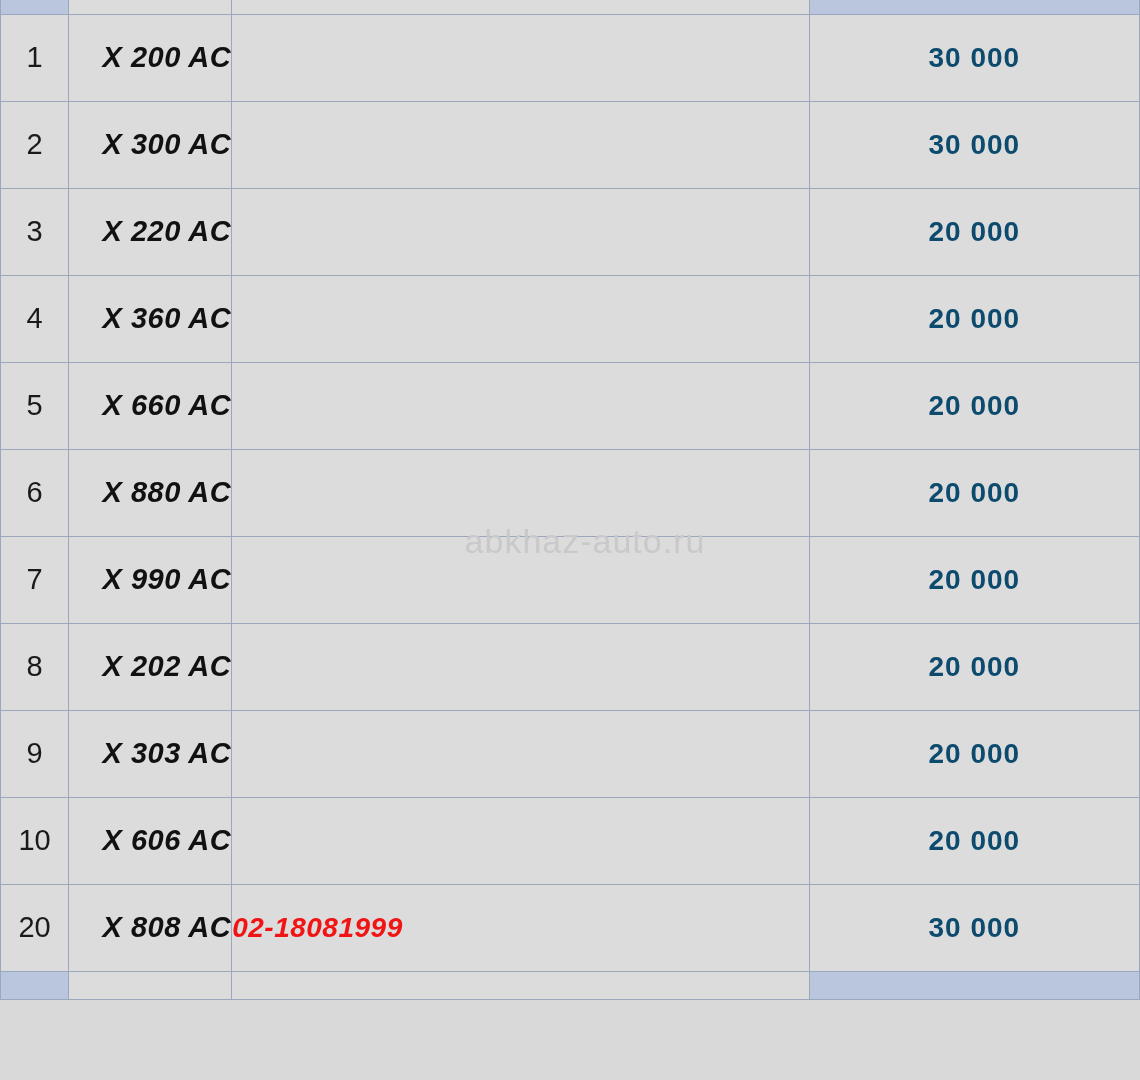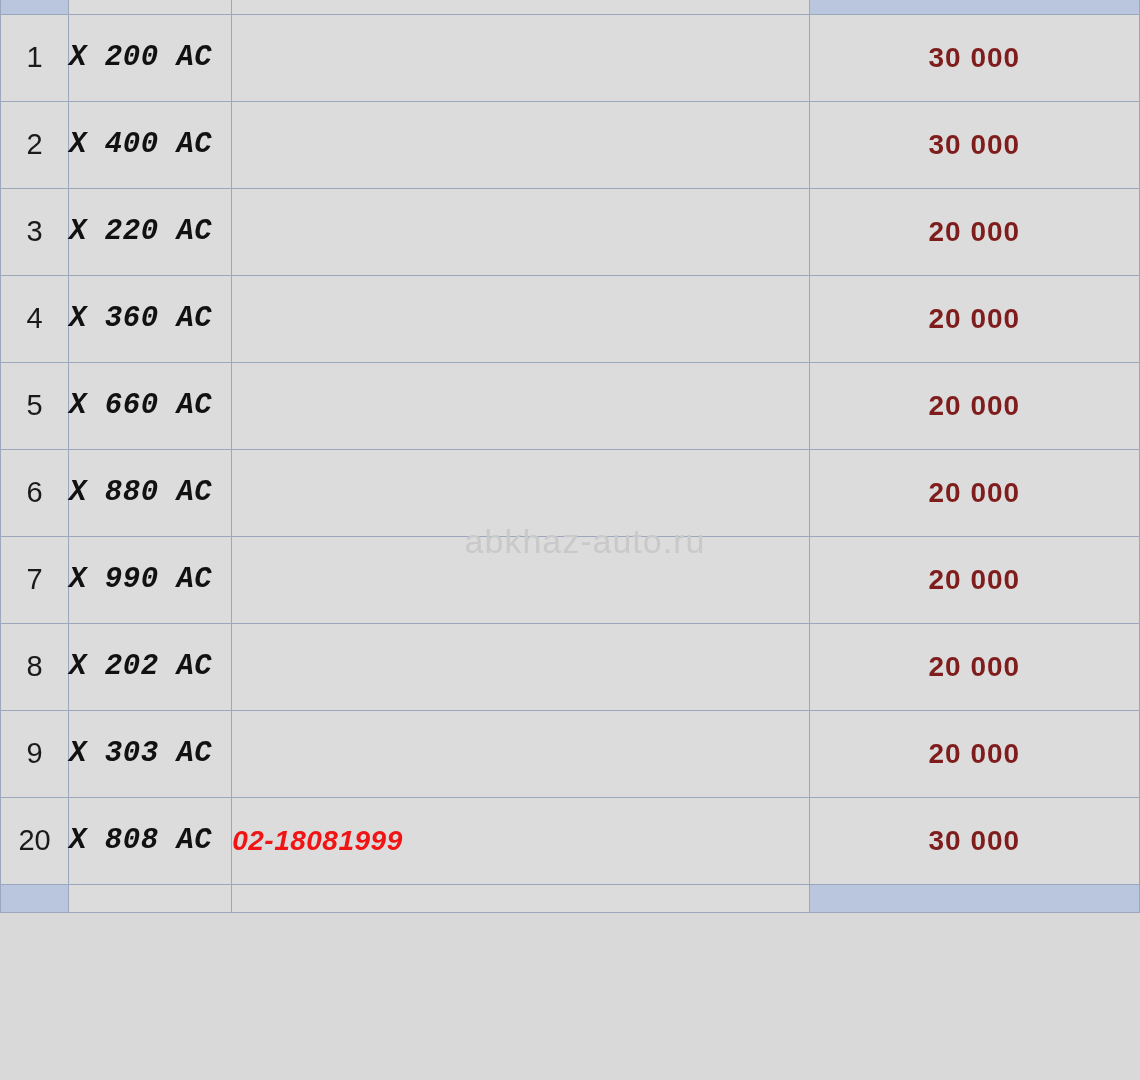--- a/index.html
+++ b/index.html
@@ -42,44 +42,43 @@
   td.num {
     background: #bac6de;
     text-align: center;
     font-size: 29px;
     color: #1a1a1a;
     font-weight: 400;
     border-right: 1px solid #9aa7bd;
   }
   td.plate {
     background: #dcdcdc;
-    text-align: left;
+    text-align: right;
     padding-left: 9px;
     font-size: 29px;
     font-weight: bold;
     font-style: italic;
     color: #111111;
     letter-spacing: 0.5px;
-    font-family: Liberation Mono, monospace;
   }
   td.note {
     background: #dcdcdc;
     text-align: left;
     font-size: 28px;
     font-weight: bold;
     font-style: italic;
     color: #f01414;
     letter-spacing: 0.5px;
   }
   td.price {
     background: #dcdcdc;
     text-align: center;
     font-size: 28px;
     font-weight: bold;
-    color: #7f1d1d;
+    color: #0c4a6e;
     letter-spacing: 1px;
   }
   
   tr.clip-top td { height: 14px; border-top: none; }
   tr.clip-top td.num { background: #bac6de; }
   tr.clip-top td.plate, tr.clip-top td.note { background: #dcdcdc; }
   tr.clip-top td.price { background: #bac6de; }
 
   
   tr.clip-bottom td { height: 28px; }
@@ -126,21 +125,21 @@
       </tr>
 
       <tr>
         <td class="num">1</td>
         <td class="plate">X 200 AC</td>
         <td class="note"></td>
         <td class="price">30 000</td>
       </tr>
       <tr>
         <td class="num">2</td>
-        <td class="plate">X 400 AC</td>
+        <td class="plate">X 300 AC</td>
         <td class="note"></td>
         <td class="price">30 000</td>
       </tr>
       <tr>
         <td class="num">3</td>
         <td class="plate">X 220 AC</td>
         <td class="note"></td>
         <td class="price">20 000</td>
       </tr>
       <tr>
@@ -169,20 +168,26 @@
       </tr>
       <tr>
         <td class="num">8</td>
         <td class="plate">X 202 AC</td>
         <td class="note"></td>
         <td class="price">20 000</td>
       </tr>
       <tr>
         <td class="num">9</td>
         <td class="plate">X 303 AC</td>
+        <td class="note"></td>
+        <td class="price">20 000</td>
+      </tr>
+      <tr>
+        <td class="num">10</td>
+        <td class="plate">X 606 AC</td>
         <td class="note"></td>
         <td class="price">20 000</td>
       </tr>
       <tr>
         <td class="num">20</td>
         <td class="plate">X 808 AC</td>
         <td class="note">02-18081999</td>
         <td class="price">30 000</td>
       </tr>
 

